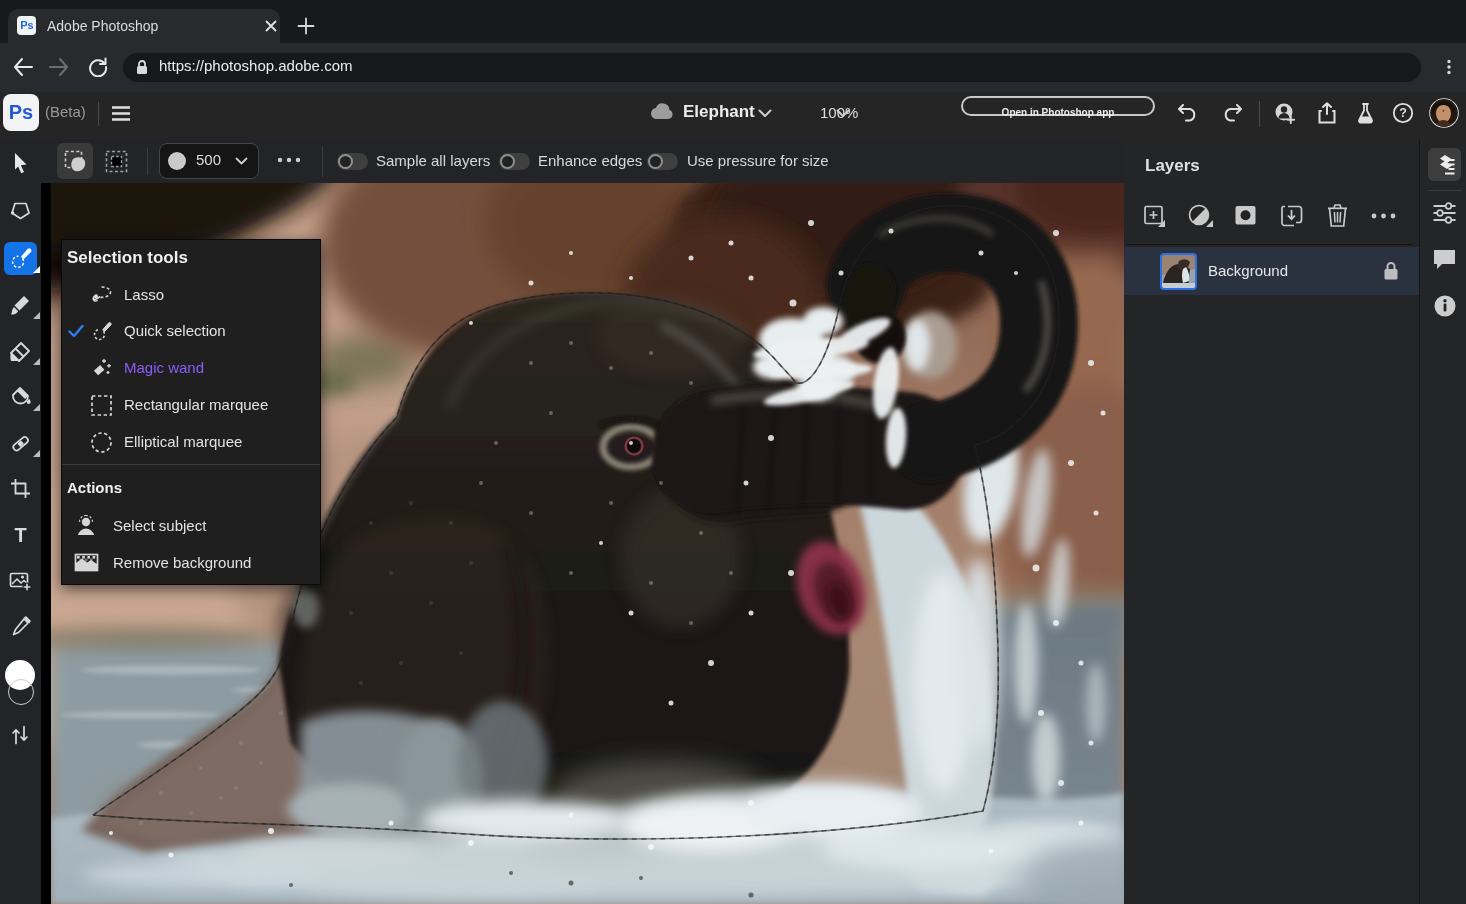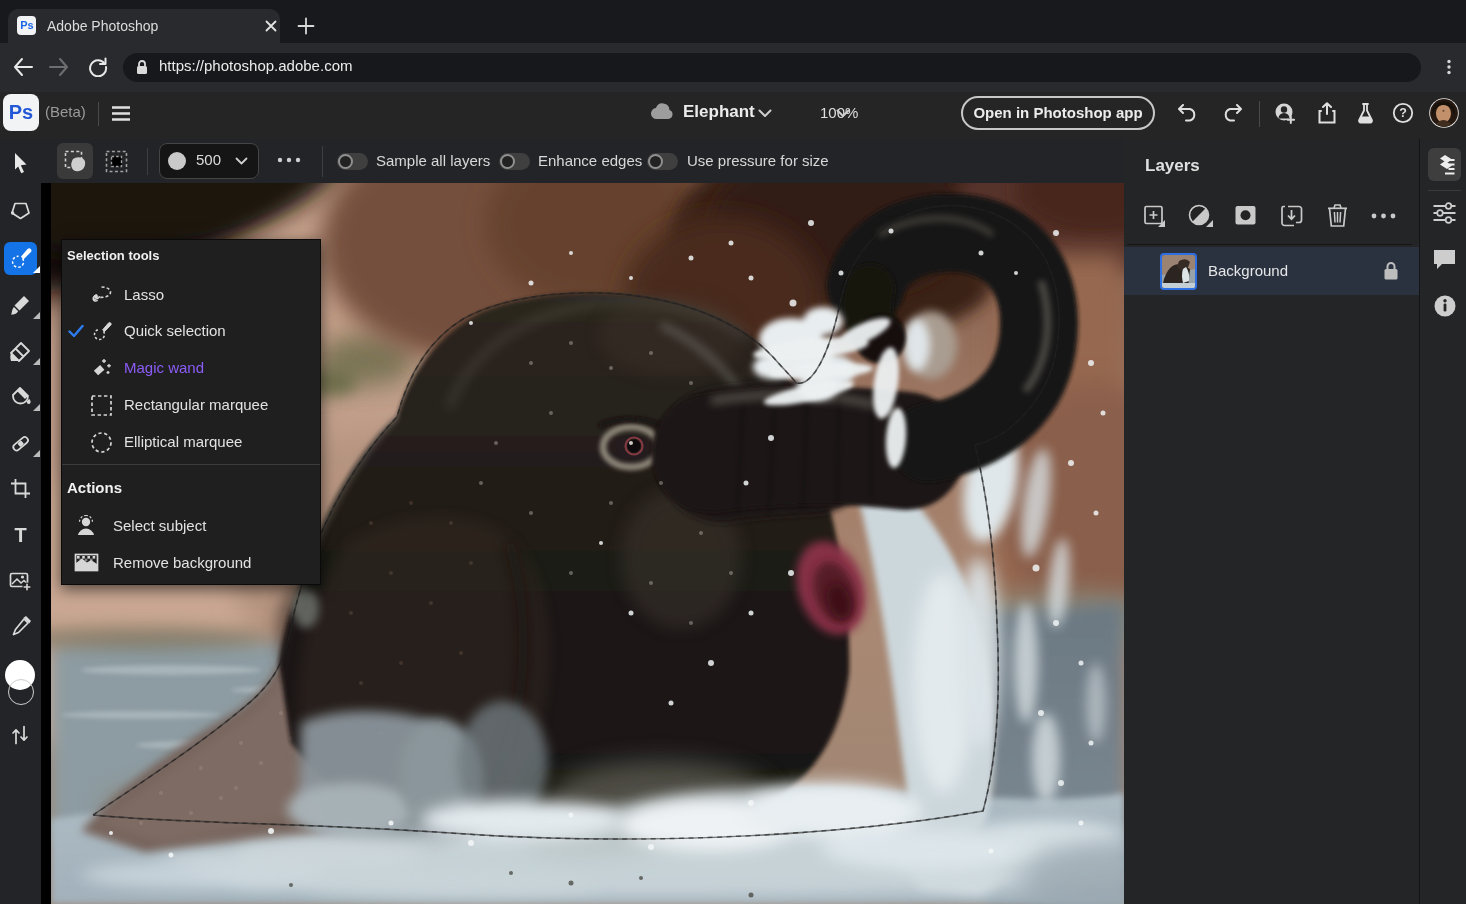--- a/index.html
+++ b/index.html
@@ -82,21 +82,21 @@
       <path d="M6.5 16 a5.5 5.5 0 0 1 -.6-10.97 A7 7 0 0 1 19.5 7.1 a4.6 4.6 0 0 1 -1.2 8.9 Z" fill="#9d9d9d"></path>
     </svg>
   <div class="abs" style="left:683px;top:102px;font-size:17px;font-weight:bold;color:#ececec;">Elephant</div>
   <svg class="abs" style="left:758px;top:109px" width="14" height="9" viewBox="0 0 14 9">
       <path d="M1.5 1.5 L7 7 L12.5 1.5" stroke="#cdcdcd" stroke-width="2" fill="none" stroke-linecap="round" stroke-linejoin="round"></path>
     </svg>
   <div class="abs" style="left:788px;top:104px;font-size:15px;color:#dedede;margin-left:32px;">100%</div>
   <svg class="abs" style="left:836px;top:109px" width="14" height="9" viewBox="0 0 14 9">
       <path d="M1.5 1.5 L7 7 L12.5 1.5" stroke="#cdcdcd" stroke-width="2" fill="none" stroke-linecap="round" stroke-linejoin="round"></path>
     </svg>
-  <div class="abs" style="left:961px;top:96px;width:194px;height:34px;border:2px solid #c8c8c8;border-radius:17px;color:#ececec;font-size:15px;font-weight:bold;text-align:center;line-height:30px;">Open in Photoshop app</div>
+  <div class="abs" style="left:961px;top:96px;width:194px;height:20px;border:2px solid #c8c8c8;border-radius:17px;color:#ececec;font-size:10px;font-weight:bold;text-align:center;line-height:30px;">Open in Photoshop app</div>
   <svg class="abs" style="left:1177px;top:104px" width="21" height="18" viewBox="0 0 21 18">
       <path d="M6 2 L2 6 L6 10 M2.4 6 H13 a6 6 0 0 1 0 11.5 H9" stroke="#dfdfdf" stroke-width="2" fill="none" stroke-linecap="round" stroke-linejoin="round" transform="translate(0,-1)"></path>
     </svg>
   <svg class="abs" style="left:1222px;top:104px" width="21" height="18" viewBox="0 0 21 18">
       <path d="M15 2 L19 6 L15 10 M18.6 6 H8 a6 6 0 0 0 0 11.5 H12" stroke="#dfdfdf" stroke-width="2" fill="none" stroke-linecap="round" stroke-linejoin="round" transform="translate(0,-1)"></path>
     </svg>
   <div class="abs" style="left:1259px;top:101px;width:1px;height:26px;background:#4a4a4a;"></div>
   <svg class="abs" style="left:1274px;top:103px" width="22" height="21" viewBox="0 0 22 21">
       <circle cx="10" cy="9" r="8.5" fill="#d5d5d5"></circle>
       <circle cx="10" cy="6.5" r="3.2" fill="#252526"></circle>
@@ -584,21 +584,21 @@
       </svg>
   <svg class="abs" style="left:1432px;top:248px" width="25" height="23" viewBox="0 0 25 23">
         <path d="M2 2 H23 V16 H10 L5 21 V16 H2 Z" fill="#cdcdcd"></path>
       </svg>
   <svg class="abs" style="left:1433px;top:294px" width="24" height="24" viewBox="0 0 24 24">
         <circle cx="12" cy="12" r="10.5" fill="#cdcdcd"></circle>
         <rect x="10.6" y="9.5" width="2.8" height="8" rx="1.2" fill="#232323"></rect>
         <circle cx="12" cy="6.8" r="1.7" fill="#232323"></circle>
       </svg>
   <div class="abs" id="dropdown"></div>
-  <div class="abs" style="left:67px;top:248px;font-size:13px;font-weight:bold;color:#f0f0f0;z-index:41;">Selection tools</div>
+  <div class="abs" style="left:67px;top:248px;font-size:17px;font-weight:bold;color:#f0f0f0;z-index:41;">Selection tools</div>
   <svg class="abs" style="left:90px;top:284px;z-index:41" width="23" height="22" viewBox="0 0 23 22">
         <path d="M11.5 3 c5.2 0 9 2.2 9 5.2 c0 3-3.8 5.2-9 5.2 c-1 0-2-.1-2.9-.3" fill="none" stroke="#d6d6d6" stroke-width="1.6" stroke-dasharray="3 2.2"></path>
         <path d="M9.5 12.8 c-1.5 2-3.5 2.8-5.5 2.2 M6.5 11 c-2 .8-3.5 2.6-3.2 4.4 c.3 1.5 2.2 2 3.8 1.2" fill="none" stroke="#d6d6d6" stroke-width="1.6" stroke-linecap="round"></path>
         <circle cx="6" cy="12.5" r="2" fill="#d6d6d6"></circle>
       </svg>
   <div class="abs" style="left:124px;top:286px;font-size:15px;color:#e2e2e2;z-index:41;">Lasso</div>
   <svg class="abs" style="left:68px;top:324px;z-index:41" width="16" height="14" viewBox="0 0 16 14">
         <path d="M1.5 7.5 L6 12 L14.5 2" fill="none" stroke="#2d7df0" stroke-width="2.4" stroke-linecap="round" stroke-linejoin="round"></path>
       </svg>
   <svg class="abs" style="left:90px;top:320px;z-index:41" width="23" height="23" viewBox="0 0 23 23">

